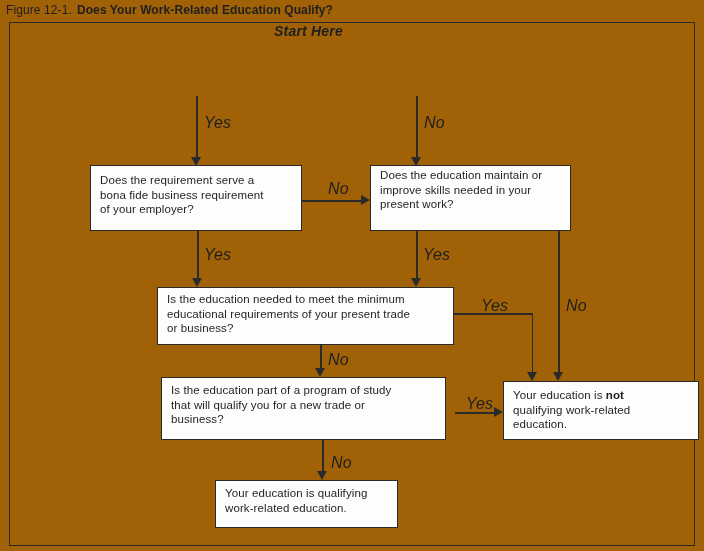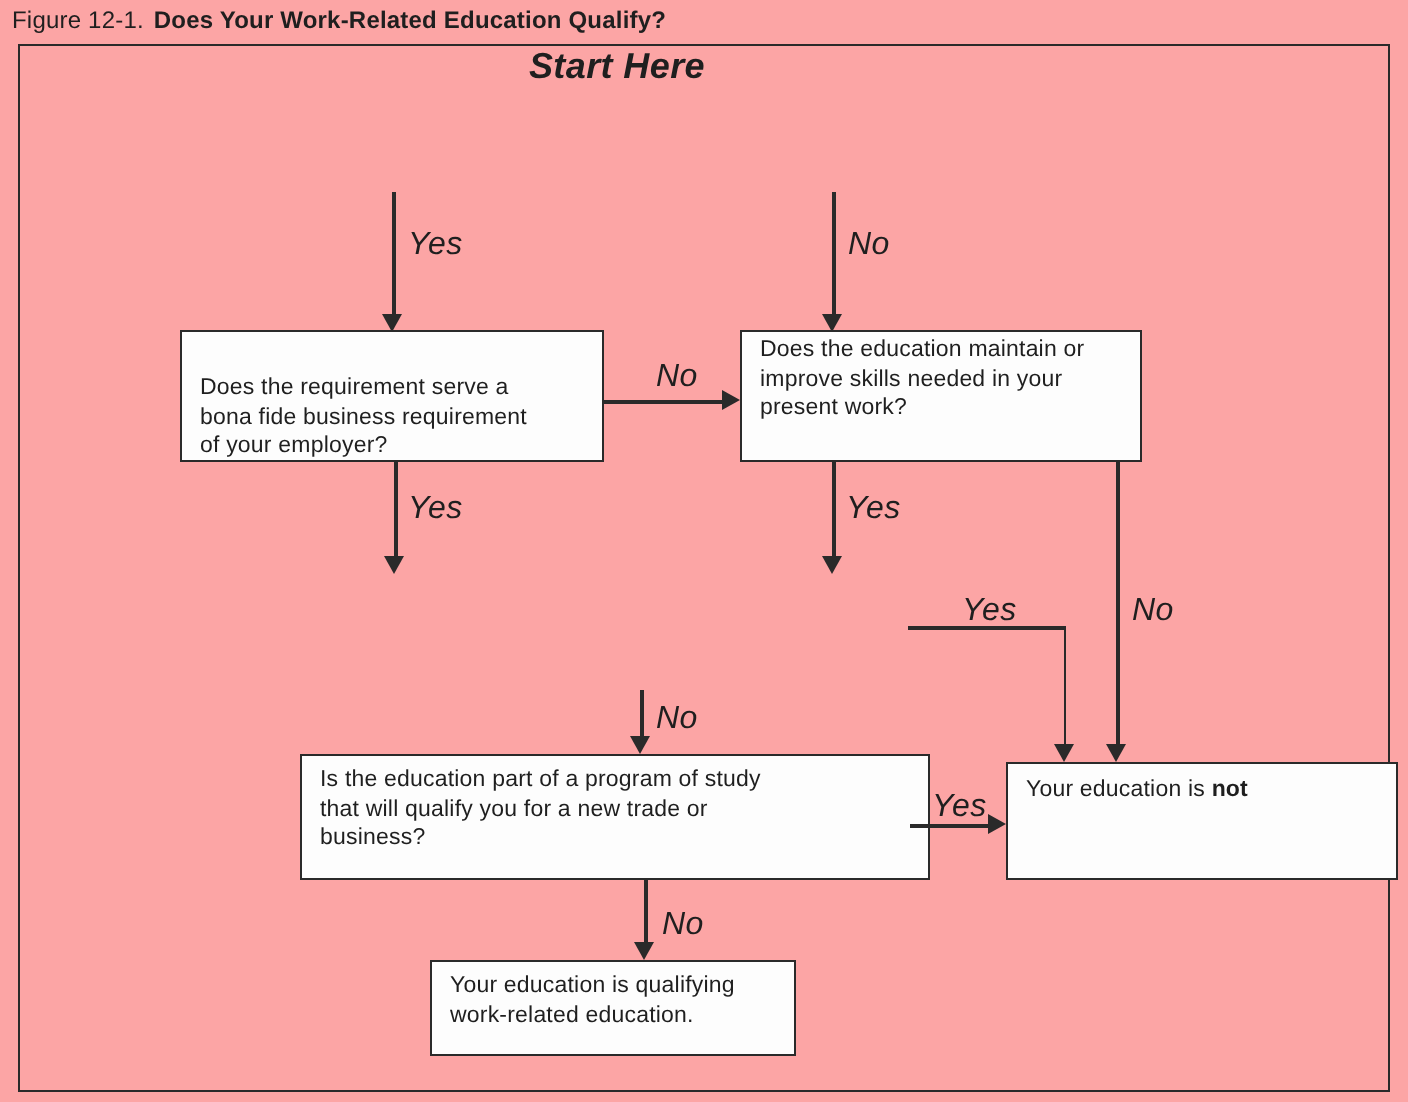--- a/index.html
+++ b/index.html
@@ -4,21 +4,21 @@
 <style>
   html, body {
     margin: 0;
     padding: 0;
     background: #ffffff;
   }
   #page {
     position: relative;
     width: 704px;
     height: 551px;
-    background: #fca5a5;
+    background: #a16207;
     font-family: "Liberation Sans", sans-serif;
     color: #1f1f1f;
     overflow: hidden;
   }
   .abs { position: absolute; }
 
   
   .fig-title {
     left: 6px;
     top: 3px;
@@ -38,42 +38,42 @@
     border: 1.5px solid #2a2a2a;
     box-sizing: border-box;
     background: transparent;
   }
 
   .start-here {
     left: 160px;
     top: 23px;
     width: 297px;
     text-align: center;
-    font-size: 18px;
+    font-size: 14px;
     font-weight: bold;
     font-style: italic;
     letter-spacing: 0.2px;
   }
 
   
   .node {
     border: 1.5px solid #2a2a2a;
     box-sizing: border-box;
     background: #fdfdfd;
     font-size: 11.5px;
     line-height: 14.5px;
     padding: 4px 8px 4px 9px;
     white-space: pre-line;
     letter-spacing: 0.1px;
   }
   #node-q1  { left: 160px; top: 38px;  width: 297px; height: 58px; }
-  #node-q2  { left: 90px;  top: 165px; width: 212px; height: 66px; padding-top: 21px; }
+  #node-q2  { left: 90px;  top: 165px; width: 212px; height: 66px; padding-top: 7px; }
   #node-q3  { left: 370px; top: 165px; width: 201px; height: 66px; padding-top: 2px; }
   #node-q4  { left: 157px; top: 287px; width: 297px; height: 58px; }
-  #node-q5  { left: 150px; top: 377px; width: 315px; height: 63px; padding-top: 5px; }
+  #node-q5  { left: 161px; top: 377px; width: 285px; height: 63px; padding-top: 5px; }
   #node-nq  { left: 503px; top: 381px; width: 196px; height: 59px; padding-top: 6px; }
   #node-qual{ left: 215px; top: 480px; width: 183px; height: 48px; padding-top: 5px; }
 
   
   .vline { width: 1.5px; background: #2a2a2a; }
   .hline { height: 1.5px; background: #2a2a2a; }
 
   
   .ah-down {
     width: 0; height: 0;
@@ -135,39 +135,43 @@
   <div class="abs edge-label" style="left:204px; top:246px;">Yes</div>
 
   <div class="abs vline" style="left:416px; top:231px; height:47px;"></div>
   <div class="abs ah-down" style="left:411px; top:278px;"></div>
   <div class="abs edge-label" style="left:423px; top:246px;">Yes</div>
 
   <div class="abs vline" style="left:558px; top:231px; height:141px;"></div>
   <div class="abs ah-down" style="left:553px; top:372px;"></div>
   <div class="abs edge-label" style="left:566px; top:297px;">No</div>
 
+  <div id="node-q4" class="abs node">Is the education needed to meet the minimum
+educational requirements of your present trade
+or business?</div>
 
   <div class="abs hline" style="left:454px; top:313px; width:79px;"></div>
   <div class="abs vline" style="left:531.5px; top:313px; height:59px;"></div>
   <div class="abs ah-down" style="left:527px; top:372px;"></div>
   <div class="abs edge-label" style="left:481px; top:297px;">Yes</div>
 
   <div class="abs vline" style="left:320px; top:345px; height:23px;"></div>
   <div class="abs ah-down" style="left:315px; top:368px;"></div>
   <div class="abs edge-label" style="left:328px; top:351px;">No</div>
 
   <div id="node-q5" class="abs node">Is the education part of a program of study
 that will qualify you for a new trade or
 business?</div>
 
   <div class="abs hline" style="left:455px; top:412px; width:39px;"></div>
   <div class="abs ah-right" style="left:494px; top:407px;"></div>
   <div class="abs edge-label" style="left:466px; top:395px;">Yes</div>
 
-  <div id="node-nq" class="abs node"><span>Your education is </span><b>not</b><br></div>
+  <div id="node-nq" class="abs node"><span>Your education is </span><b>not</b><br><span>qualifying work-related
+education.</span></div>
 
   <div class="abs vline" style="left:322px; top:440px; height:31px;"></div>
   <div class="abs ah-down" style="left:317px; top:471px;"></div>
   <div class="abs edge-label" style="left:331px; top:454px;">No</div>
 
   <div id="node-qual" class="abs node">Your education is qualifying
 work-related education.</div>
 
 </div>
 

